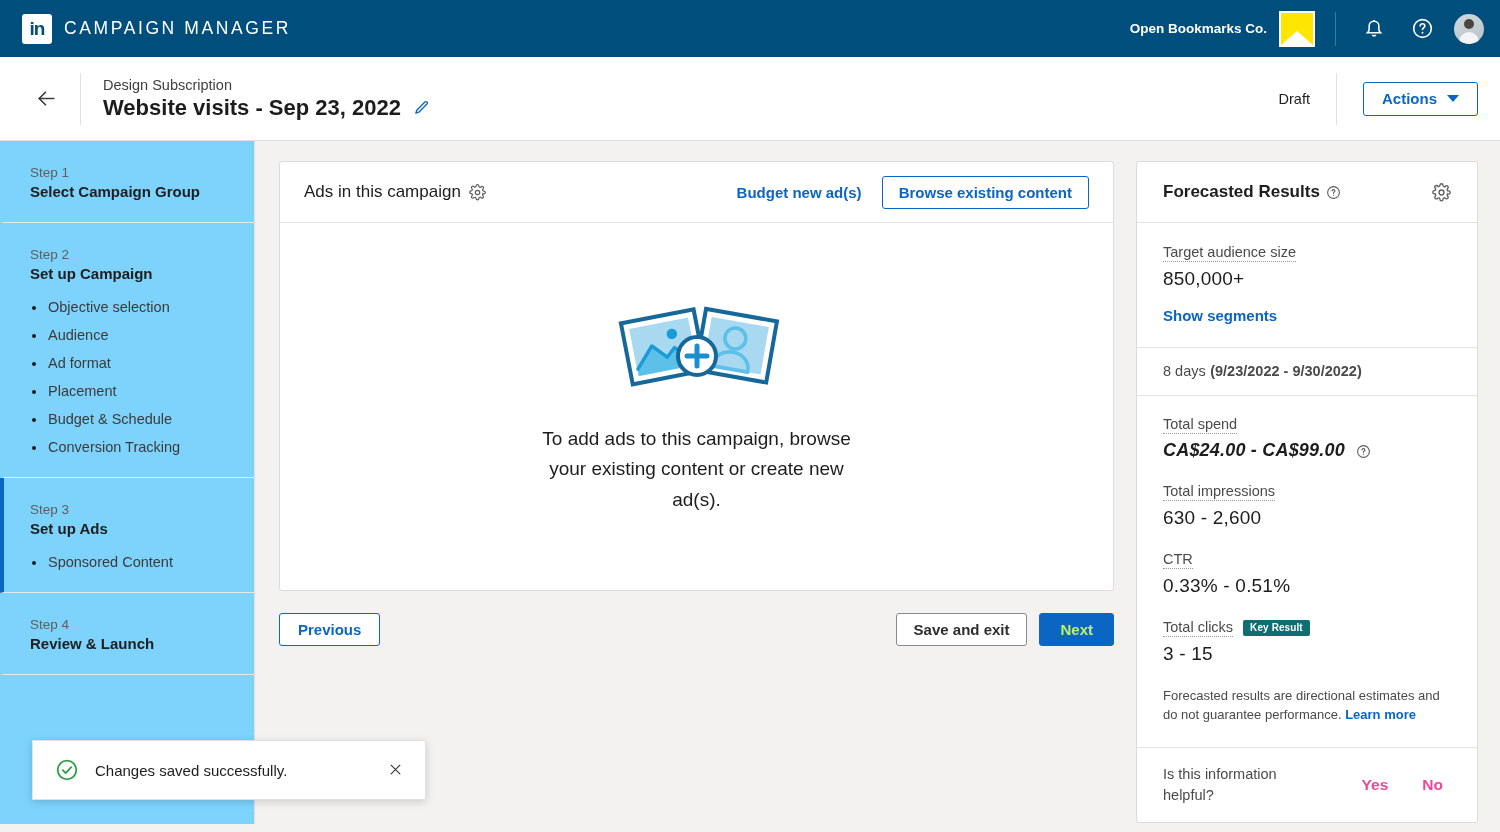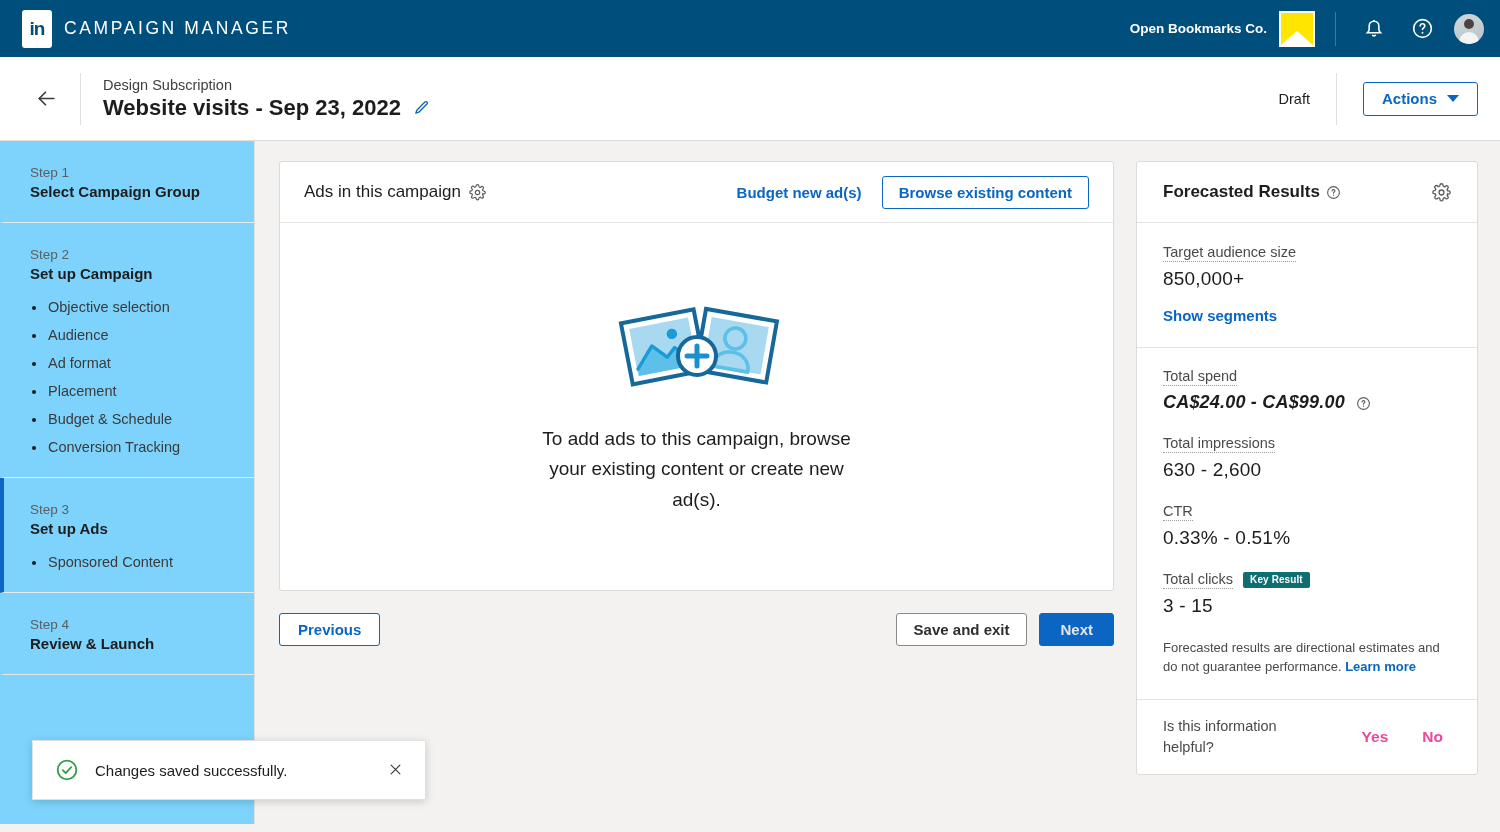--- a/index.html
+++ b/index.html
@@ -15,21 +15,21 @@
 
   
   .topnav {
     height: 57px; background: #004e7c;
     display: flex; align-items: center;
     padding: 0 16px 0 22px;
     color: #fff;
   }
   .brand { display: flex; align-items: center; gap: 12px; }
   .li-logo {
-    width: 30px; height: 38px; background: #fff; border-radius: 3px;
+    width: 30px; height: 30px; background: #fff; border-radius: 3px;
     display: flex; align-items: center; justify-content: center;
     color: #004e7c; font-weight: bold; font-size: 19px;
     font-family: "Liberation Sans", sans-serif; letter-spacing: -1px;
     line-height: 1;
   }
   .brand-text {
     font-size: 17.5px; letter-spacing: 2.6px; font-weight: 400; color: #fff;
   }
   .topnav-right { margin-left: auto; display: flex; align-items: center; }
   .account { display: flex; align-items: center; gap: 12px; padding-right: 20px; }
@@ -160,21 +160,21 @@
     border-radius: 3px; height: 33px; padding: 0 18px; font-size: 15px; font-weight: 600;
     cursor: pointer; font-family: "Liberation Sans", sans-serif;
   }
   .footer-right { margin-left: auto; display: flex; align-items: center; gap: 12px; }
   .btn-save {
     border: 1px solid #8a8a8a; color: #2e2e2e; background: #fff;
     border-radius: 3px; height: 33px; padding: 0 17px; font-size: 15px; font-weight: 600;
     cursor: pointer; font-family: "Liberation Sans", sans-serif;
   }
   .btn-next {
-    border: 1px solid #0b66c3; color: #e5e5e5; background: #0b66c3;
+    border: 1px solid #0b66c3; color: #bef264; background: #0b66c3;
     border-radius: 3px; height: 33px; padding: 0 20px; font-size: 15px; font-weight: 600;
     cursor: pointer; font-family: "Liberation Sans", sans-serif;
   }
 
   
   .forecast-col { width: 364px; flex-shrink: 0; padding: 20px 22px 0 0; }
   .forecast {
     background: #fff; border: 1px solid #dcdbd9; border-radius: 3px;
   }
   .fc-head {
@@ -412,20 +412,24 @@
             </button>
           </div>
         </div>
 
         <div class="fc-sec">
           <span class="dotted">Target audience size</span>
           <div class="fc-value">850,000+</div>
           <span class="fc-link">Show segments</span>
         </div>
 
+        <div class="fc-sec date">
+          <span class="fc-date">8 days</span>
+          <b class="fc-date">(9/23/2022 - 9/30/2022)</b>
+        </div>
 
         <div class="fc-sec">
 
           <div class="metric">
             <div class="metric-label-row">
               <span class="dotted">Total spend</span>
             </div>
             <div class="fc-value italic">
               <span>CA$24.00 - CA$99.00</span>
               <span class="tip-icon">

